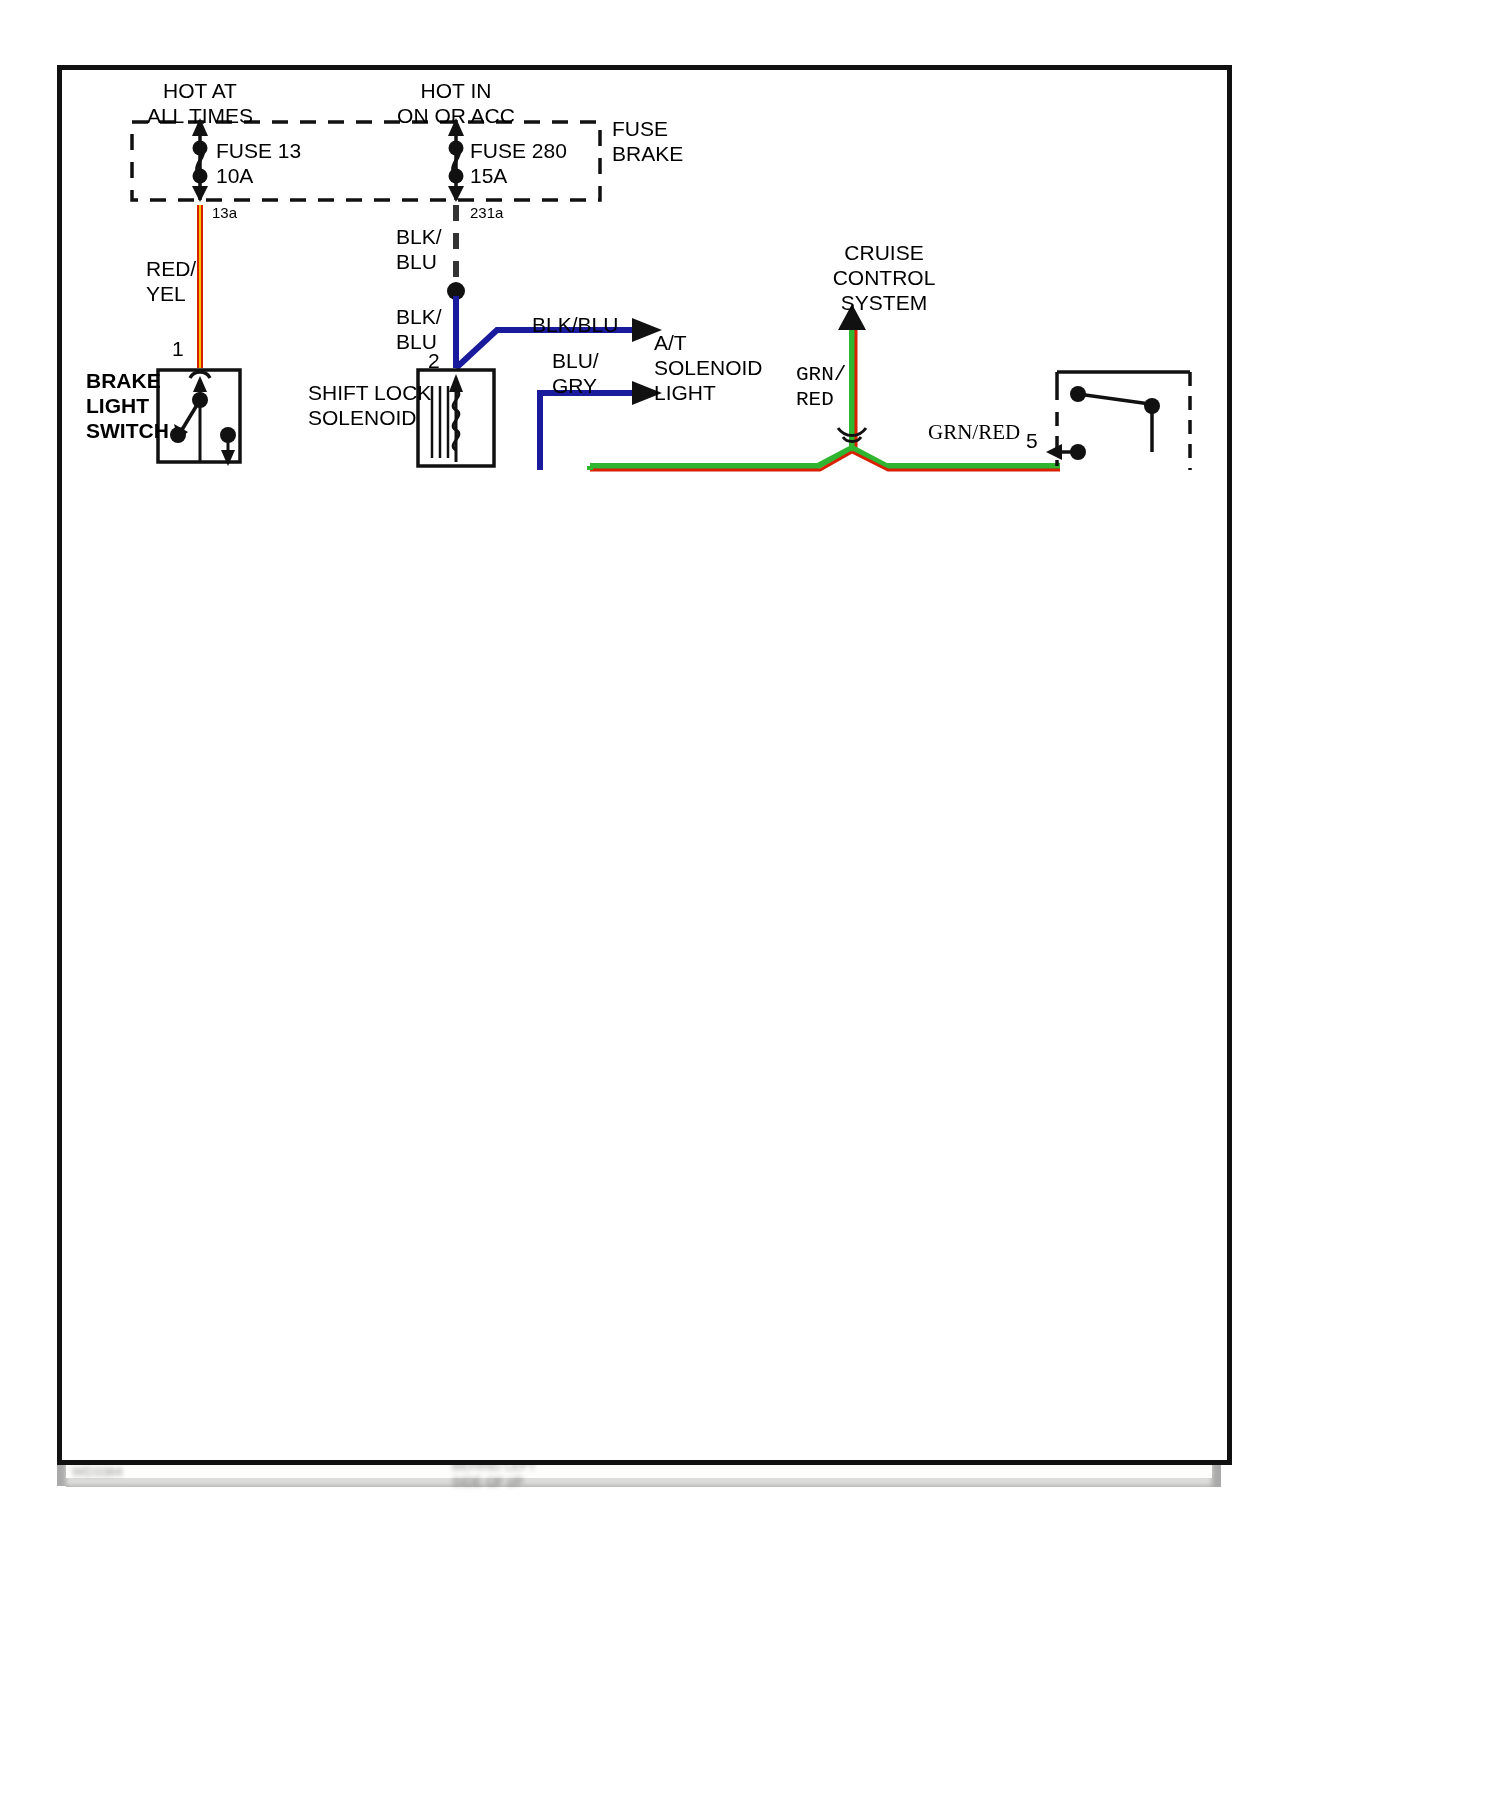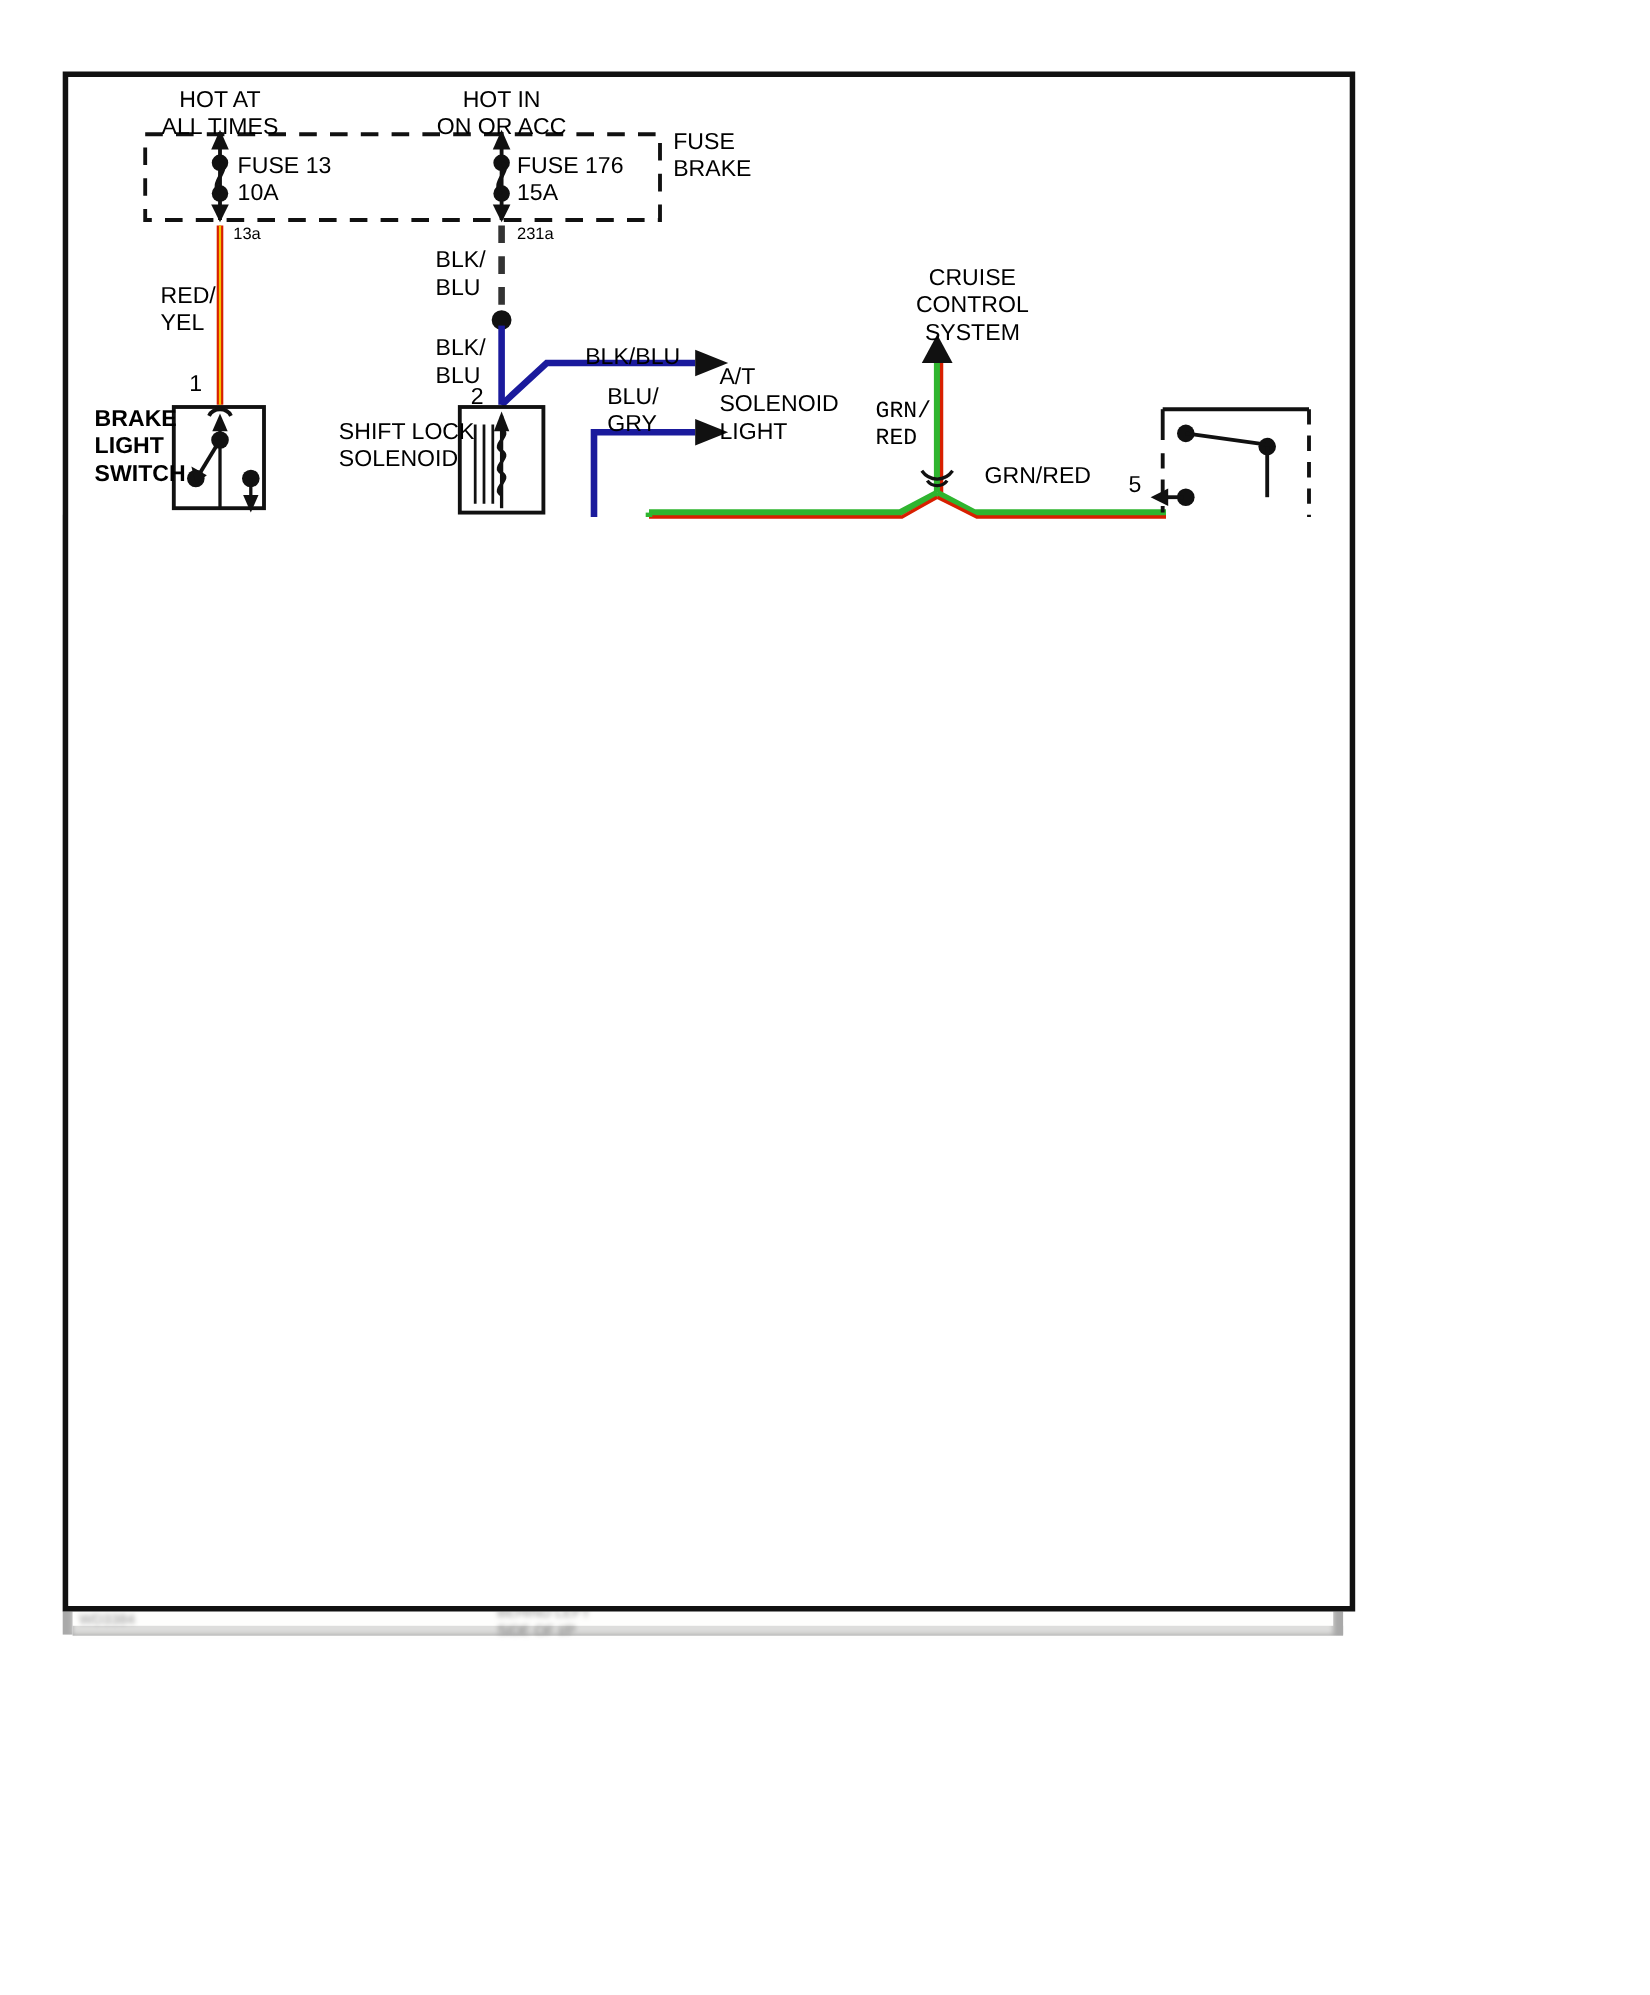--- a/index.html
+++ b/index.html
@@ -243,40 +243,40 @@
       <path d="M1152 406 L1152 452" stroke="#111" stroke-width="3.5" fill="none"></path>
       <circle cx="1078" cy="452" r="8" fill="#111"></circle>
       <polygon points="1062,444 1062,460 1046,452" fill="#111"></polygon>
       <path d="M1060 452 L1076 452" stroke="#111" stroke-width="3.5" fill="none"></path>
     </svg>
 
     <div class="t c" style="left:200px;top:78px;"><span>HOT AT</span><br><span>ALL TIMES</span></div>
     <div class="t c" style="left:456px;top:78px;"><span>HOT IN</span><br><span>ON OR ACC</span></div>
 
     <div class="t" style="left:216px;top:138px;"><span>FUSE 13</span><br><span>10A</span></div>
-    <div class="t" style="left:470px;top:138px;"><span>FUSE 176</span><br><span>15A</span></div>
+    <div class="t" style="left:470px;top:138px;"><span>FUSE 280</span><br><span>15A</span></div>
 
     <div class="t" style="left:612px;top:116px;"><span>FUSE</span><br><span>BRAKE</span></div>
 
     <div class="t sm" style="left:212px;top:200px;">13a</div>
     <div class="t sm" style="left:470px;top:200px;">231a</div>
 
     <div class="t" style="left:396px;top:224px;"><span>BLK/</span><br><span>BLU</span></div>
     <div class="t" style="left:396px;top:304px;"><span>BLK/</span><br><span>BLU</span></div>
     <div class="t" style="left:146px;top:256px;"><span>RED/</span><br><span>YEL</span></div>
 
     <div class="t" style="left:532px;top:312px;">BLK/BLU</div>
     <div class="t" style="left:552px;top:348px;"><span>BLU/</span><br><span>GRY</span></div>
 
     <div class="t" style="left:654px;top:330px;"><span>A/T</span><br><span>SOLENOID</span><br><span>LIGHT</span></div>
 
     <div class="t c" style="left:852px;top:240px;margin-left:32px;"><span>CRUISE</span><br><span>CONTROL</span><br><span>SYSTEM</span></div>
 
     <div class="t" style="left:796px;top:362px;font-family:Liberation Mono, monospace;"><span>GRN/</span><br><span>RED</span></div>
-    <div class="t" style="left:895px;top:420px;">GRN/RED</div>
+    <div class="t" style="left:928px;top:420px;font-family:Liberation Serif, serif;">GRN/RED</div>
     <div class="t" style="left:1026px;top:428px;">5</div>
 
     <div class="t" style="left:86px;top:368px;font-weight:bold;"><span>BRAKE</span><br><span>LIGHT</span><br><span>SWITCH</span></div>
     <div class="t" style="left:172px;top:336px;">1</div>
 
     <div class="t" style="left:308px;top:380px;"><span>SHIFT LOCK</span><br><span>SOLENOID</span></div>
     <div class="t" style="left:428px;top:348px;">2</div>
   </div>
 
 </div>

